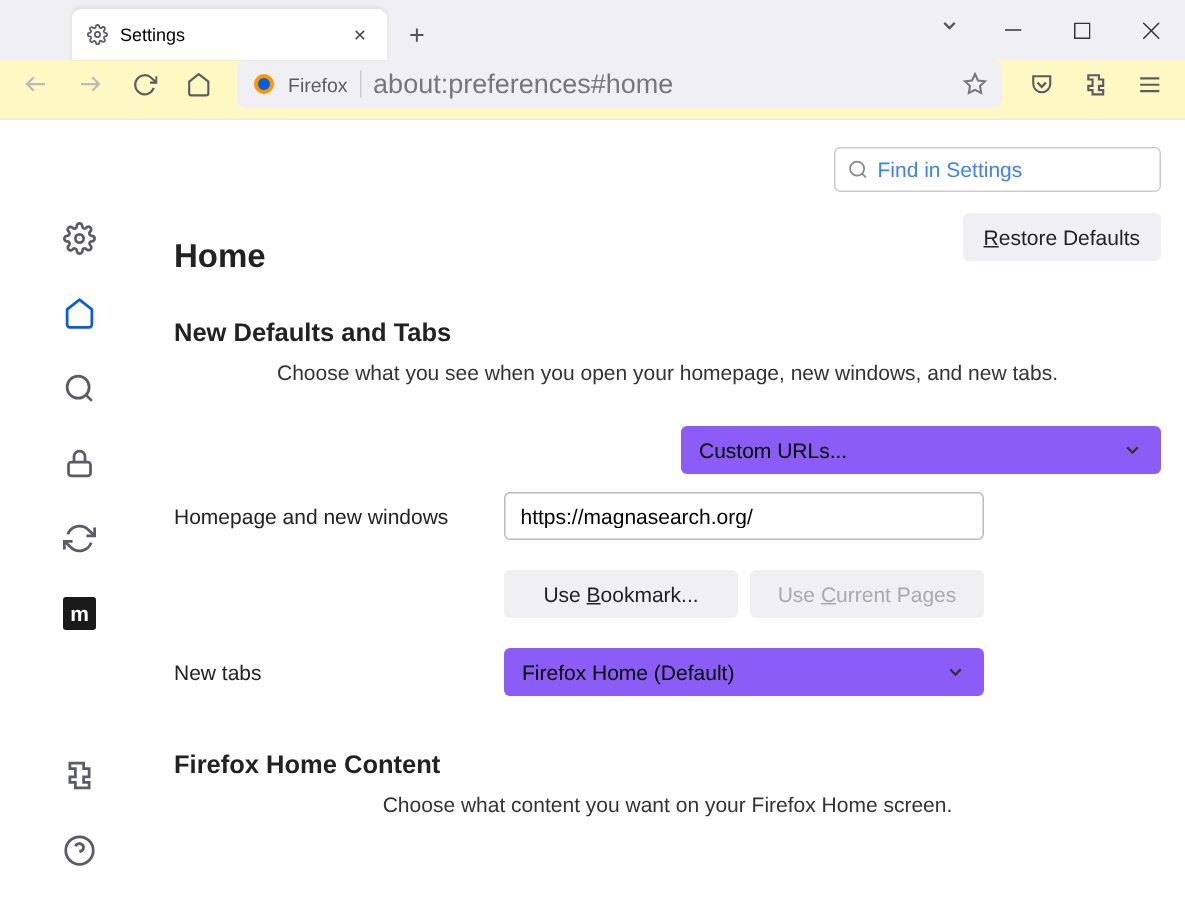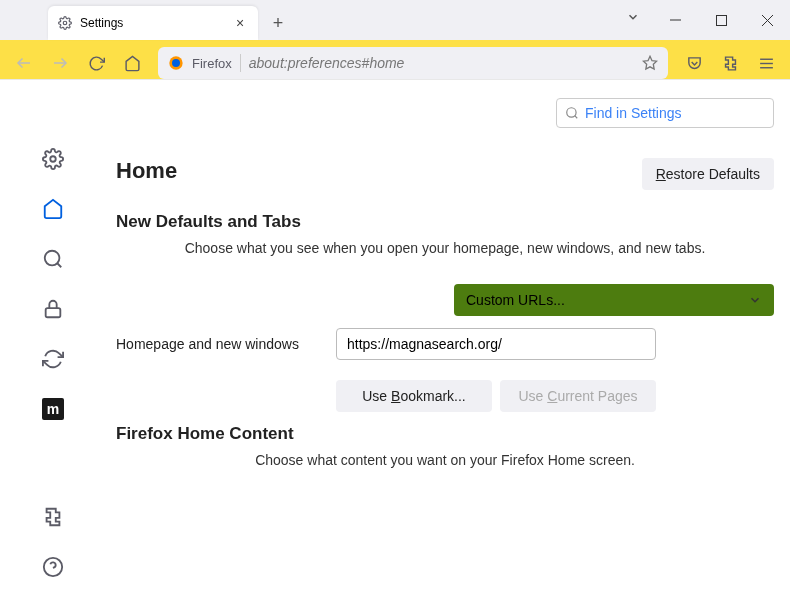--- a/index.html
+++ b/index.html
@@ -8,51 +8,51 @@
 
 .titlebar { height: 40px; background: #f0f0f4; display: flex; align-items: flex-end; padding-left: 48px; position: relative; }
 .tab { height: 34px; width: 210px; background: #fff; border-radius: 6px 6px 0 0; display: flex; align-items: center; padding: 17px 10px; gap: 8px; font-size: 12px; box-shadow: 0 -1px 3px rgba(0,0,0,0.08); }
 .tab-close { margin-left: auto; width: 16px; height: 16px; display: flex; align-items: center; justify-content: center; font-size: 14px; color: #444; cursor: pointer; }
 .newtab { width: 28px; height: 28px; display: flex; align-items: center; justify-content: center; margin-left: 6px; margin-bottom: 3px; font-size: 18px; color: #555; cursor: pointer; }
 .win-controls { position: absolute; right: 0; top: 0; display: flex; height: 40px; }
 .win-btn { width: 46px; display: flex; align-items: center; justify-content: center; }
 .win-chevron { position: absolute; right: 150px; top: 10px; }
 
 
-.toolbar { height: 40px; background: #fde047; display: flex; align-items: flex-end; padding: 0 8px; gap: 4px; border-bottom: 1px solid #e8e8e8; }
+.toolbar { height: 40px; background: #fef9c3; display: flex; align-items: flex-start; padding: 0 8px; gap: 4px; border-bottom: 1px solid #e8e8e8; }
 .tb-btn { width: 32px; height: 32px; display: flex; align-items: center; justify-content: center; border-radius: 4px; cursor: pointer; color: #5b5b66; }
 .tb-btn.disabled { color: #bbb; cursor: default; }
 .urlbar { flex: 1; height: 32px; background: #f0f0f4; border-radius: 6px; display: flex; align-items: center; padding: 0 10px; gap: 8px; margin: 0 6px; font-size: 14px; }
 .urlbar .ff-label { color: #5b5b66; font-size: 13px; }
 .urlbar .divider { width: 1px; height: 18px; background: #ccc; }
-.urlbar .url { color: #777; font-size: 14px; font-style: italic; }
+.urlbar .url { color: #777; font-size: 18px; }
 .urlbar .star { margin-left: auto; color: #777; }
 
 
 .content { display: flex; height: calc(600px - 80px); position: relative; }
 .sidebar { width: 88px; padding: 66px 0 0 40px; display: flex; flex-direction: column; gap: 24px; }
 .sb-item { width: 26px; height: 26px; display: flex; align-items: center; justify-content: center; color: #5b5b66; cursor: pointer; border-radius: 4px; }
 .sb-item.active { color: #0060df; }
 .sb-m { width: 22px; height: 22px; background: #1a1a1a; color: #fff; font-weight: bold; font-size: 14px; display: flex; align-items: center; justify-content: center; border-radius: 2px; }
 
 .main { flex: 1; padding: 18px 16px 0 28px; position: relative; }
 .search-row { display: flex; justify-content: flex-end; margin-bottom: 30px; }
 .search-box { width: 218px; height: 30px; border: 1px solid #ccc; border-radius: 4px; display: flex; align-items: center; padding: 0 8px; gap: 6px; font-size: 14px; color: #3b82f6; }
 
 h1.page-title { font-size: 22px; font-weight: 600; color: #222; margin-bottom: 28px; }
-.restore-row { position: absolute; right: 16px; top: 78px; }
+.restore-row { position: absolute; right: 16px; top: 62px; }
 .btn { height: 32px; padding: 0 14px; background: #f0f0f4; border: none; border-radius: 4px; font-size: 14px; cursor: pointer; color: #222; }
 .btn.disabled { color: #aaa; cursor: default; }
 h2.section-title { font-size: 17px; font-weight: 600; margin-bottom: 8px; color: #222; }
 .section-desc { font-size: 14px; color: #333; margin-bottom: 28px; text-align: center; }
 
 .form-row { display: flex; align-items: center; margin-bottom: 12px; }
 .form-label { width: 220px; font-size: 14px; color: #222; }
 .form-ctrl { flex: 1; max-width: 320px; }
-.select-box { height: 32px; background: #4d7c0f; border-radius: 4px; display: flex; align-items: center; padding: 0 12px; font-size: 14px; cursor: pointer; position: relative; }
+.select-box { height: 32px; background: #8b5cf6; border-radius: 4px; display: flex; align-items: center; padding: 0 12px; font-size: 14px; cursor: pointer; position: relative; }
 .select-box .chev { margin-left: auto; }
 input.text-input { width: 100%; height: 32px; border: 1px solid #bbb; border-radius: 4px; padding: 0 10px; font-size: 14px; }
 .btn-row { display: flex; gap: 8px; margin-top: 8px; justify-content: flex-start; }
 .btn-row .btn { flex: 1; white-space: nowrap; overflow: hidden; text-overflow: ellipsis; }
 
 svg { display: block; }
 </style>
 </head>
 <body>
 
@@ -248,17 +248,30 @@
     <div class="form-row">
       <div style="width:220px"></div>
       <div class="form-ctrl">
         <div class="btn-row">
           <button class="btn">Use <span style="text-decoration:underline">B</span>ookmark...</button>
           <button class="btn disabled">Use <span style="text-decoration:underline">C</span>urrent Pages</button>
         </div>
       </div>
     </div>
 
+    <div class="form-row" style="margin-top:20px; margin-bottom:36px;">
+      <div class="form-label">New tabs</div>
+      <div class="form-ctrl">
+        <div class="select-box">
+          <span>Firefox Home (Default)</span>
+          <span class="chev">
+              <svg width="14" height="14" viewBox="0 0 24 24" fill="none" stroke="#333" stroke-width="2.5">
+                <polyline points="6 9 12 15 18 9"></polyline>
+              </svg>
+            </span>
+        </div>
+      </div>
+    </div>
 
     <h2 class="section-title">Firefox Home Content</h2>
     <p class="section-desc">Choose what content you want on your Firefox Home screen.</p>
   </div>
 </div>
 
 </body></html>

